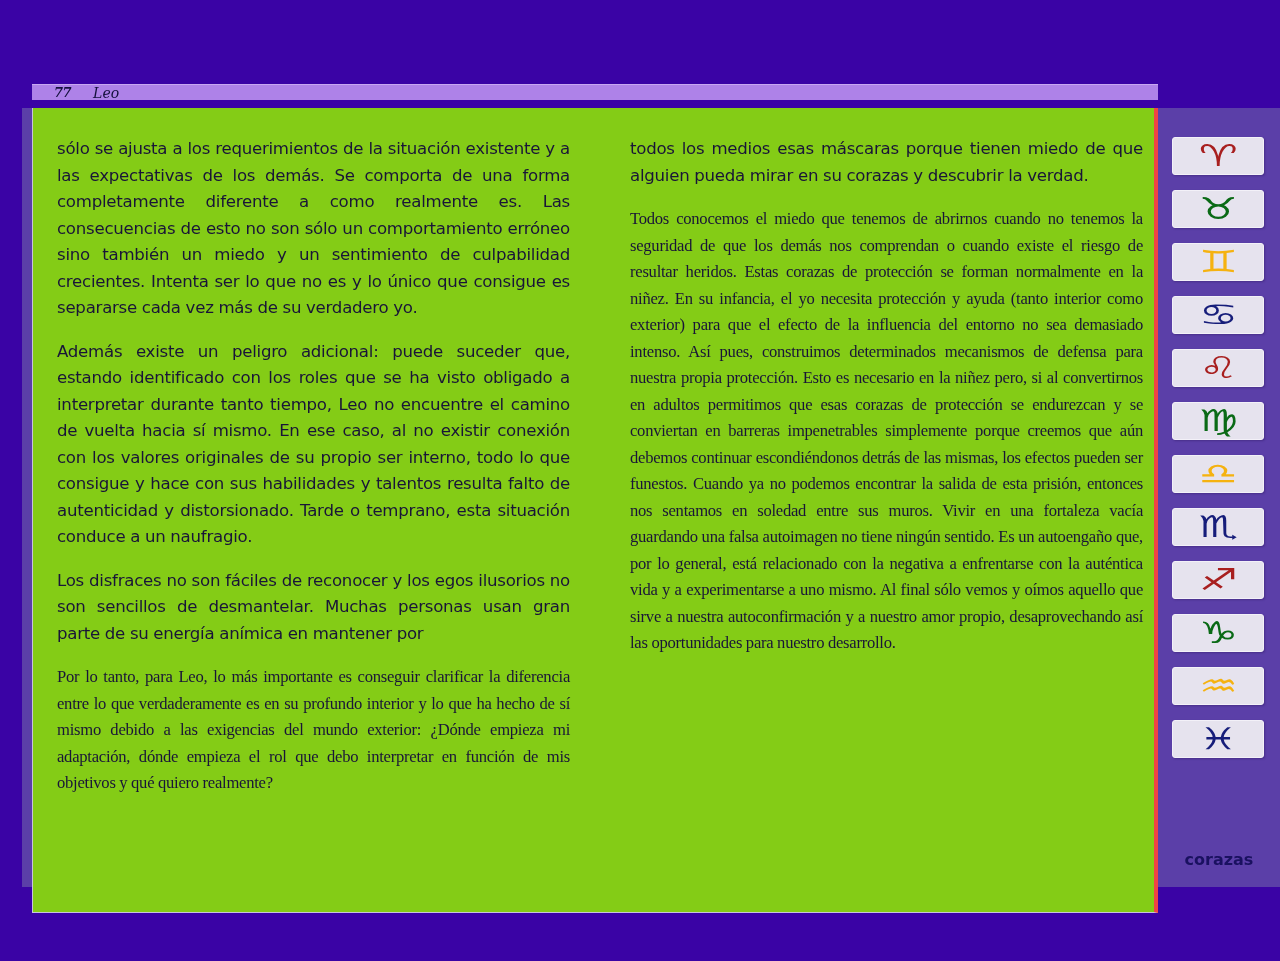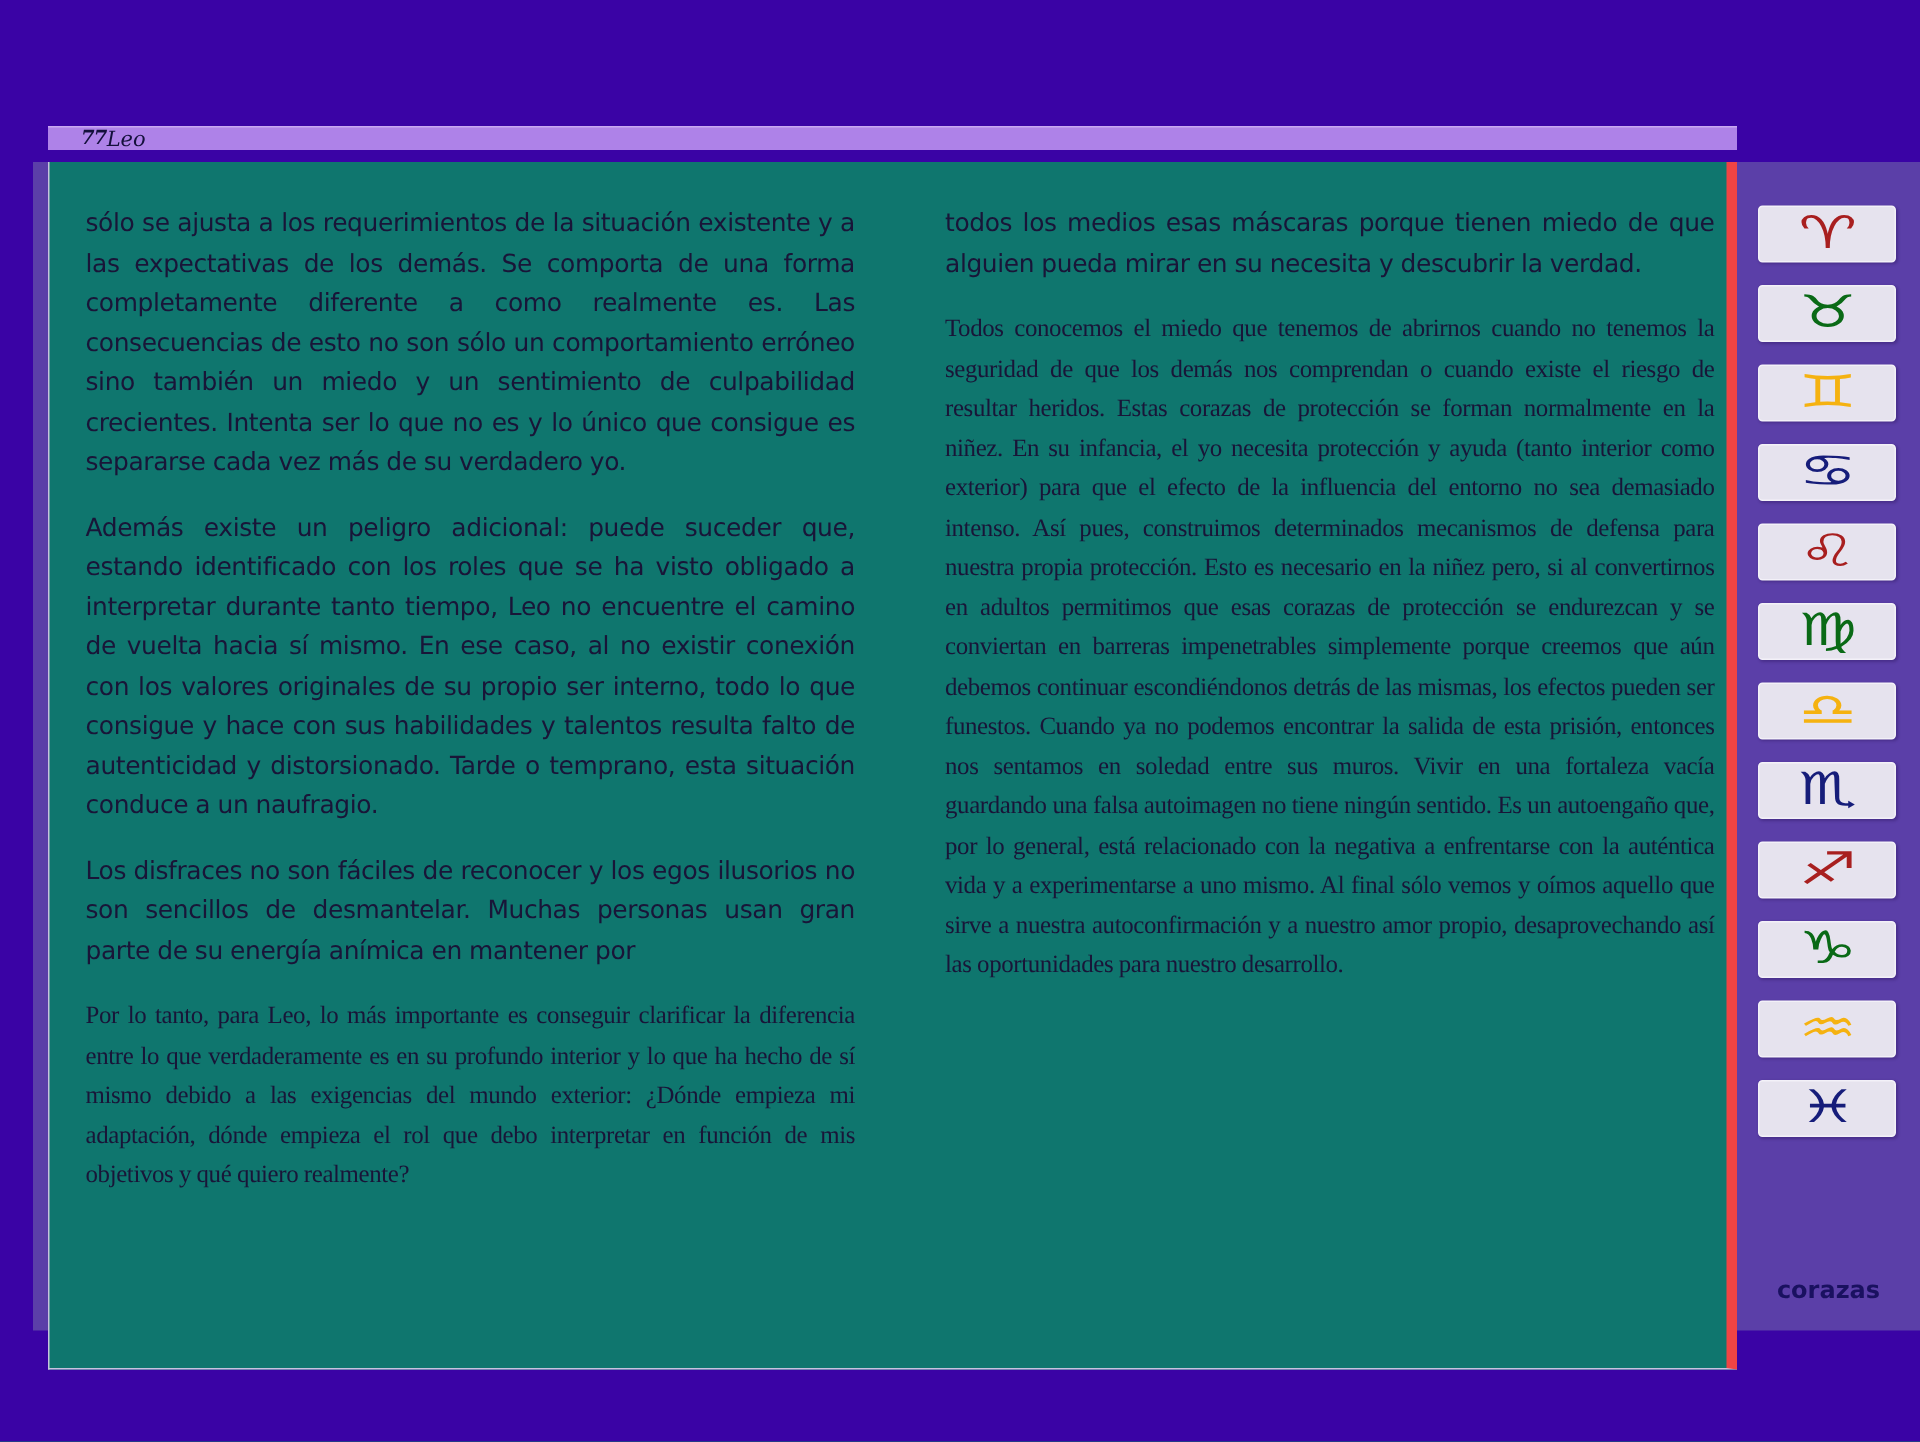--- a/index.html
+++ b/index.html
@@ -54,33 +54,34 @@
     font-size: 13px;
     color: #14103c;
     margin-left: 22px;
     letter-spacing: -0.5px;
   }
   #title-bar .chapter {
     font-family: "DejaVu Serif", serif;
     font-style: italic;
     font-size: 14px;
     color: #14103c;
+    margin-left: 22px;
   }
 
   
   #page-sheet {
     position: absolute;
     left: 10px;
     top: 24px;
     width: 1126px;
     height: 805px;
-    background: #0f766e;
+    background: #84cc16;
     box-sizing: border-box;
     border-left: 1px solid #c7c3de;
-    border-right: 7px solid #ef4444;
+    border-right: 4px solid #ef4444;
     border-bottom: 1px solid #c7c3de;
   }
 
   #columns {
     position: absolute;
     left: 24px;
     top: 28px;
     width: 1086px;
     display: flex;
     gap: 60px;
@@ -164,21 +165,21 @@
 
   <div id="page-sheet">
     <div id="columns">
       <div class="column" id="left-column">
           <p>sólo se ajusta a los requerimientos de la situación exis­tente y a las expectativas de los demás. Se comporta de una forma completamente diferente a como realmente es. Las consecuencias de esto no son sólo un comporta­miento erróneo sino también un miedo y un sentimiento de culpabilidad crecientes. Intenta ser lo que no es y lo único que consigue es separarse cada vez más de su verdadero yo.</p>
           <p>Además existe un peligro adicional: puede suceder que, estando identificado con los roles que se ha visto obliga­do a interpretar durante tanto tiempo, Leo no encuentre el camino de vuelta hacia sí mismo. En ese caso, al no existir conexión con los valores originales de su pro­pio ser interno, todo lo que consigue y hace con sus habilidades y talentos resulta falto de autenticidad y dis­torsionado. Tarde o temprano, esta situación conduce a un naufragio.</p>
           <p>Los disfraces no son fáciles de reconocer y los egos iluso­rios no son sencillos de desmantelar. Muchas personas usan gran parte de su energía anímica en mantener por</p>
           <p>Por lo tanto, para Leo, lo más importante es conseguir clarificar la diferencia entre lo que verdaderamente es en su profundo interior y lo que ha hecho de sí mismo debido a las exigencias del mundo exterior: ¿Dónde empieza mi adaptación, dónde empieza el rol que debo interpretar en función de mis objetivos y qué quiero realmente?</p>
         </div>
       <div class="column" id="right-column">
-          <p>todos los medios esas máscaras porque tienen miedo de que alguien pueda mirar en su necesita y descubrir la verdad.</p>
+          <p>todos los medios esas máscaras porque tienen miedo de que alguien pueda mirar en su corazas y descubrir la verdad.</p>
           <p>Todos conocemos el miedo que tenemos de abrirnos cuando no tenemos la seguridad de que los demás nos comprendan o cuando existe el riesgo de resultar heri­dos. Estas corazas de protección se forman normalmen­te en la niñez. En su infancia, el yo necesita protección y ayuda (tanto interior como exterior) para que el efecto de la influencia del entorno no sea demasiado intenso. Así pues, construimos determinados mecanismos de de­fensa para nuestra propia protección. Esto es necesario en la niñez pero, si al convertirnos en adultos permiti­mos que esas corazas de protección se endurezcan y se conviertan en barreras impenetrables simplemente por­que creemos que aún debemos continuar escondiéndo­nos detrás de las mismas, los efectos pueden ser funes­tos. Cuando ya no podemos encontrar la salida de esta prisión, entonces nos sentamos en soledad entre sus muros. Vivir en una fortaleza vacía guardando una falsa autoimagen no tiene ningún sentido. Es un autoengaño que, por lo general, está relacionado con la negativa a enfrentarse con la auténtica vida y a experimentarse a uno mismo. Al final sólo vemos y oímos aquello que sir­ve a nuestra autoconfirmación y a nuestro amor propio, desaprovechando así las oportunidades para nuestro desarrollo.</p>
         </div>
     </div>
   </div>
 
   <div id="icon-rail">
     <div id="zodiac-buttons">
         <div class="zodiac-button" style="top: 29px;">
           <span class="glyph" style="color: rgb(168, 31, 31);">♈</span>
         </div>

